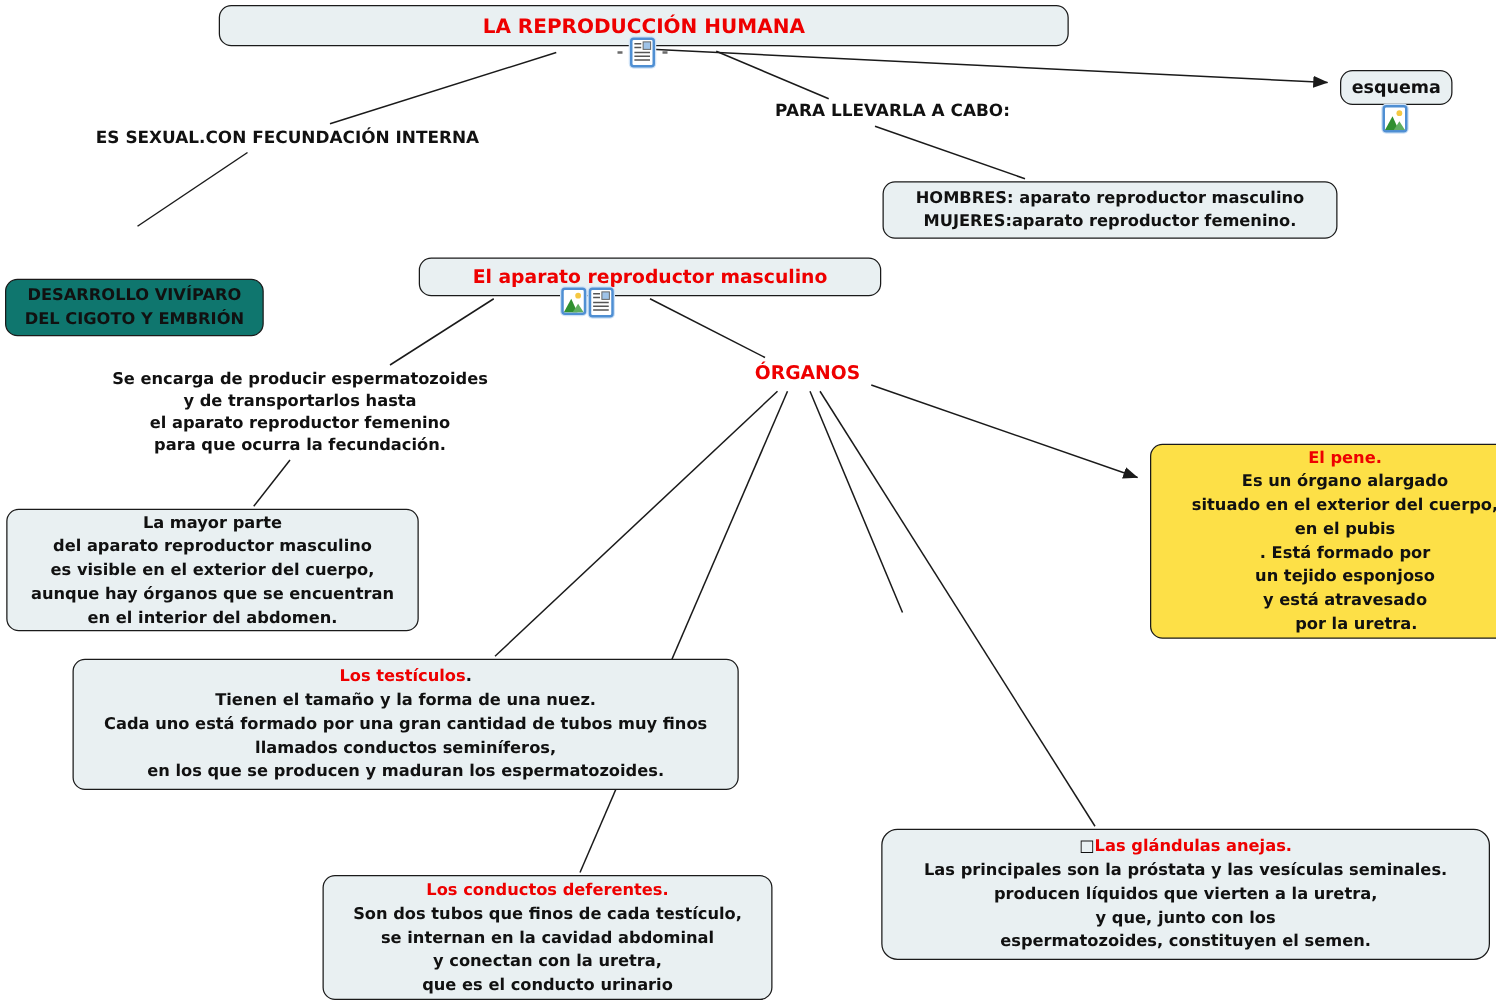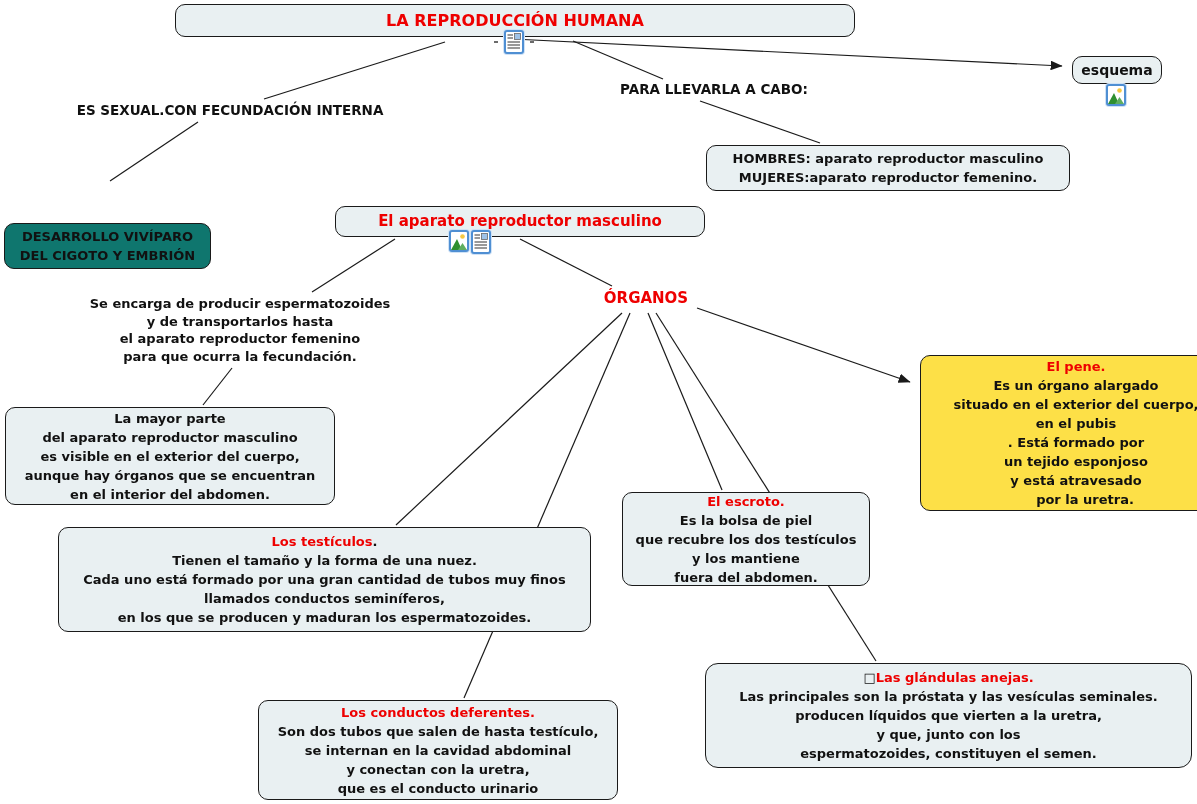--- a/index.html
+++ b/index.html
@@ -80,37 +80,30 @@
     <div class="node" style="left: 920px; top: 355px; width: 312px; height: 156px; font-size: 13px; background: #fde047; border-color: rgb(26, 26, 26);">
       <div class="ln"><span style="color: rgb(238, 0, 0);">El pene.</span></div>
       <div class="ln"><span style="color: rgb(17, 17, 17);">Es un órgano alargado</span></div>
       <div class="ln"><span style="color: rgb(17, 17, 17);">situado en el exterior del cuerpo,</span></div>
       <div class="ln"><span style="color: rgb(17, 17, 17);">en el pubis</span></div>
       <div class="ln"><span style="color: rgb(17, 17, 17);">. Está formado por</span></div>
       <div class="ln"><span style="color: rgb(17, 17, 17);">un tejido esponjoso</span></div>
       <div class="ln"><span style="color: rgb(17, 17, 17);">y está atravesado</span></div>
       <div class="ln"><span style="color: rgb(17, 17, 17); margin-left: 18px;">por la uretra.</span></div>
     </div>
-    <div class="node" style="left: 622px; top: 492px; width: 248px; height: 94px; font-size: 13px; background: rgb(233, 240, 242); border-color: rgb(26, 26, 26);">
-      <div class="ln"><span style="color: rgb(238, 0, 0);">El escroto.</span></div>
-      <div class="ln"><span style="color: rgb(17, 17, 17);">Es la bolsa de piel</span></div>
-      <div class="ln"><span style="color: rgb(17, 17, 17);">que recubre los dos testículos</span></div>
-      <div class="ln"><span style="color: rgb(17, 17, 17);">y los mantiene</span></div>
-      <div class="ln"><span style="color: rgb(17, 17, 17);">fuera del abdomen.</span></div>
-    </div>
     <div class="node" style="left: 58px; top: 527px; width: 533px; height: 105px; font-size: 13px; background: rgb(233, 240, 242); border-color: rgb(26, 26, 26);">
       <div class="ln"><span style="color: rgb(238, 0, 0);">Los testículos</span><span style="color: rgb(17, 17, 17);">.</span></div>
       <div class="ln"><span style="color: rgb(17, 17, 17);">Tienen el tamaño y la forma de una nuez.</span></div>
       <div class="ln"><span style="color: rgb(17, 17, 17);">Cada uno está formado por una gran cantidad de tubos muy finos</span></div>
       <div class="ln"><span style="color: rgb(17, 17, 17);">llamados conductos seminíferos,</span></div>
       <div class="ln"><span style="color: rgb(17, 17, 17);">en los que se producen y maduran los espermatozoides.</span></div>
     </div>
     <div class="node" style="left: 258px; top: 700px; width: 360px; height: 100px; font-size: 13px; background: rgb(233, 240, 242); border-color: rgb(26, 26, 26);">
       <div class="ln"><span style="color: rgb(238, 0, 0);">Los conductos deferentes.</span></div>
-      <div class="ln"><span style="color: rgb(17, 17, 17);">Son dos tubos que salen de hasta testículo,</span></div>
+      <div class="ln"><span style="color: rgb(17, 17, 17);">Son dos tubos que finos de cada testículo,</span></div>
       <div class="ln"><span style="color: rgb(17, 17, 17);">se internan en la cavidad abdominal</span></div>
       <div class="ln"><span style="color: rgb(17, 17, 17);">y conectan con la uretra,</span></div>
       <div class="ln"><span style="color: rgb(17, 17, 17);">que es el conducto urinario</span></div>
     </div>
     <div class="node" style="left: 705px; top: 663px; width: 487px; height: 105px; font-size: 13px; background: rgb(233, 240, 242); border-color: rgb(26, 26, 26); border-radius: 13px;">
       <div class="ln"><span style="color: rgb(17, 17, 17);">□</span><span style="color: rgb(238, 0, 0);">Las glándulas anejas.</span></div>
       <div class="ln"><span style="color: rgb(17, 17, 17);">Las principales son la próstata y las vesículas seminales.</span></div>
       <div class="ln"><span style="color: rgb(17, 17, 17);">producen líquidos que vierten a la uretra,</span></div>
       <div class="ln"><span style="color: rgb(17, 17, 17);">y que, junto con los</span></div>
       <div class="ln"><span style="color: rgb(17, 17, 17);">espermatozoides, constituyen el semen.</span></div>

